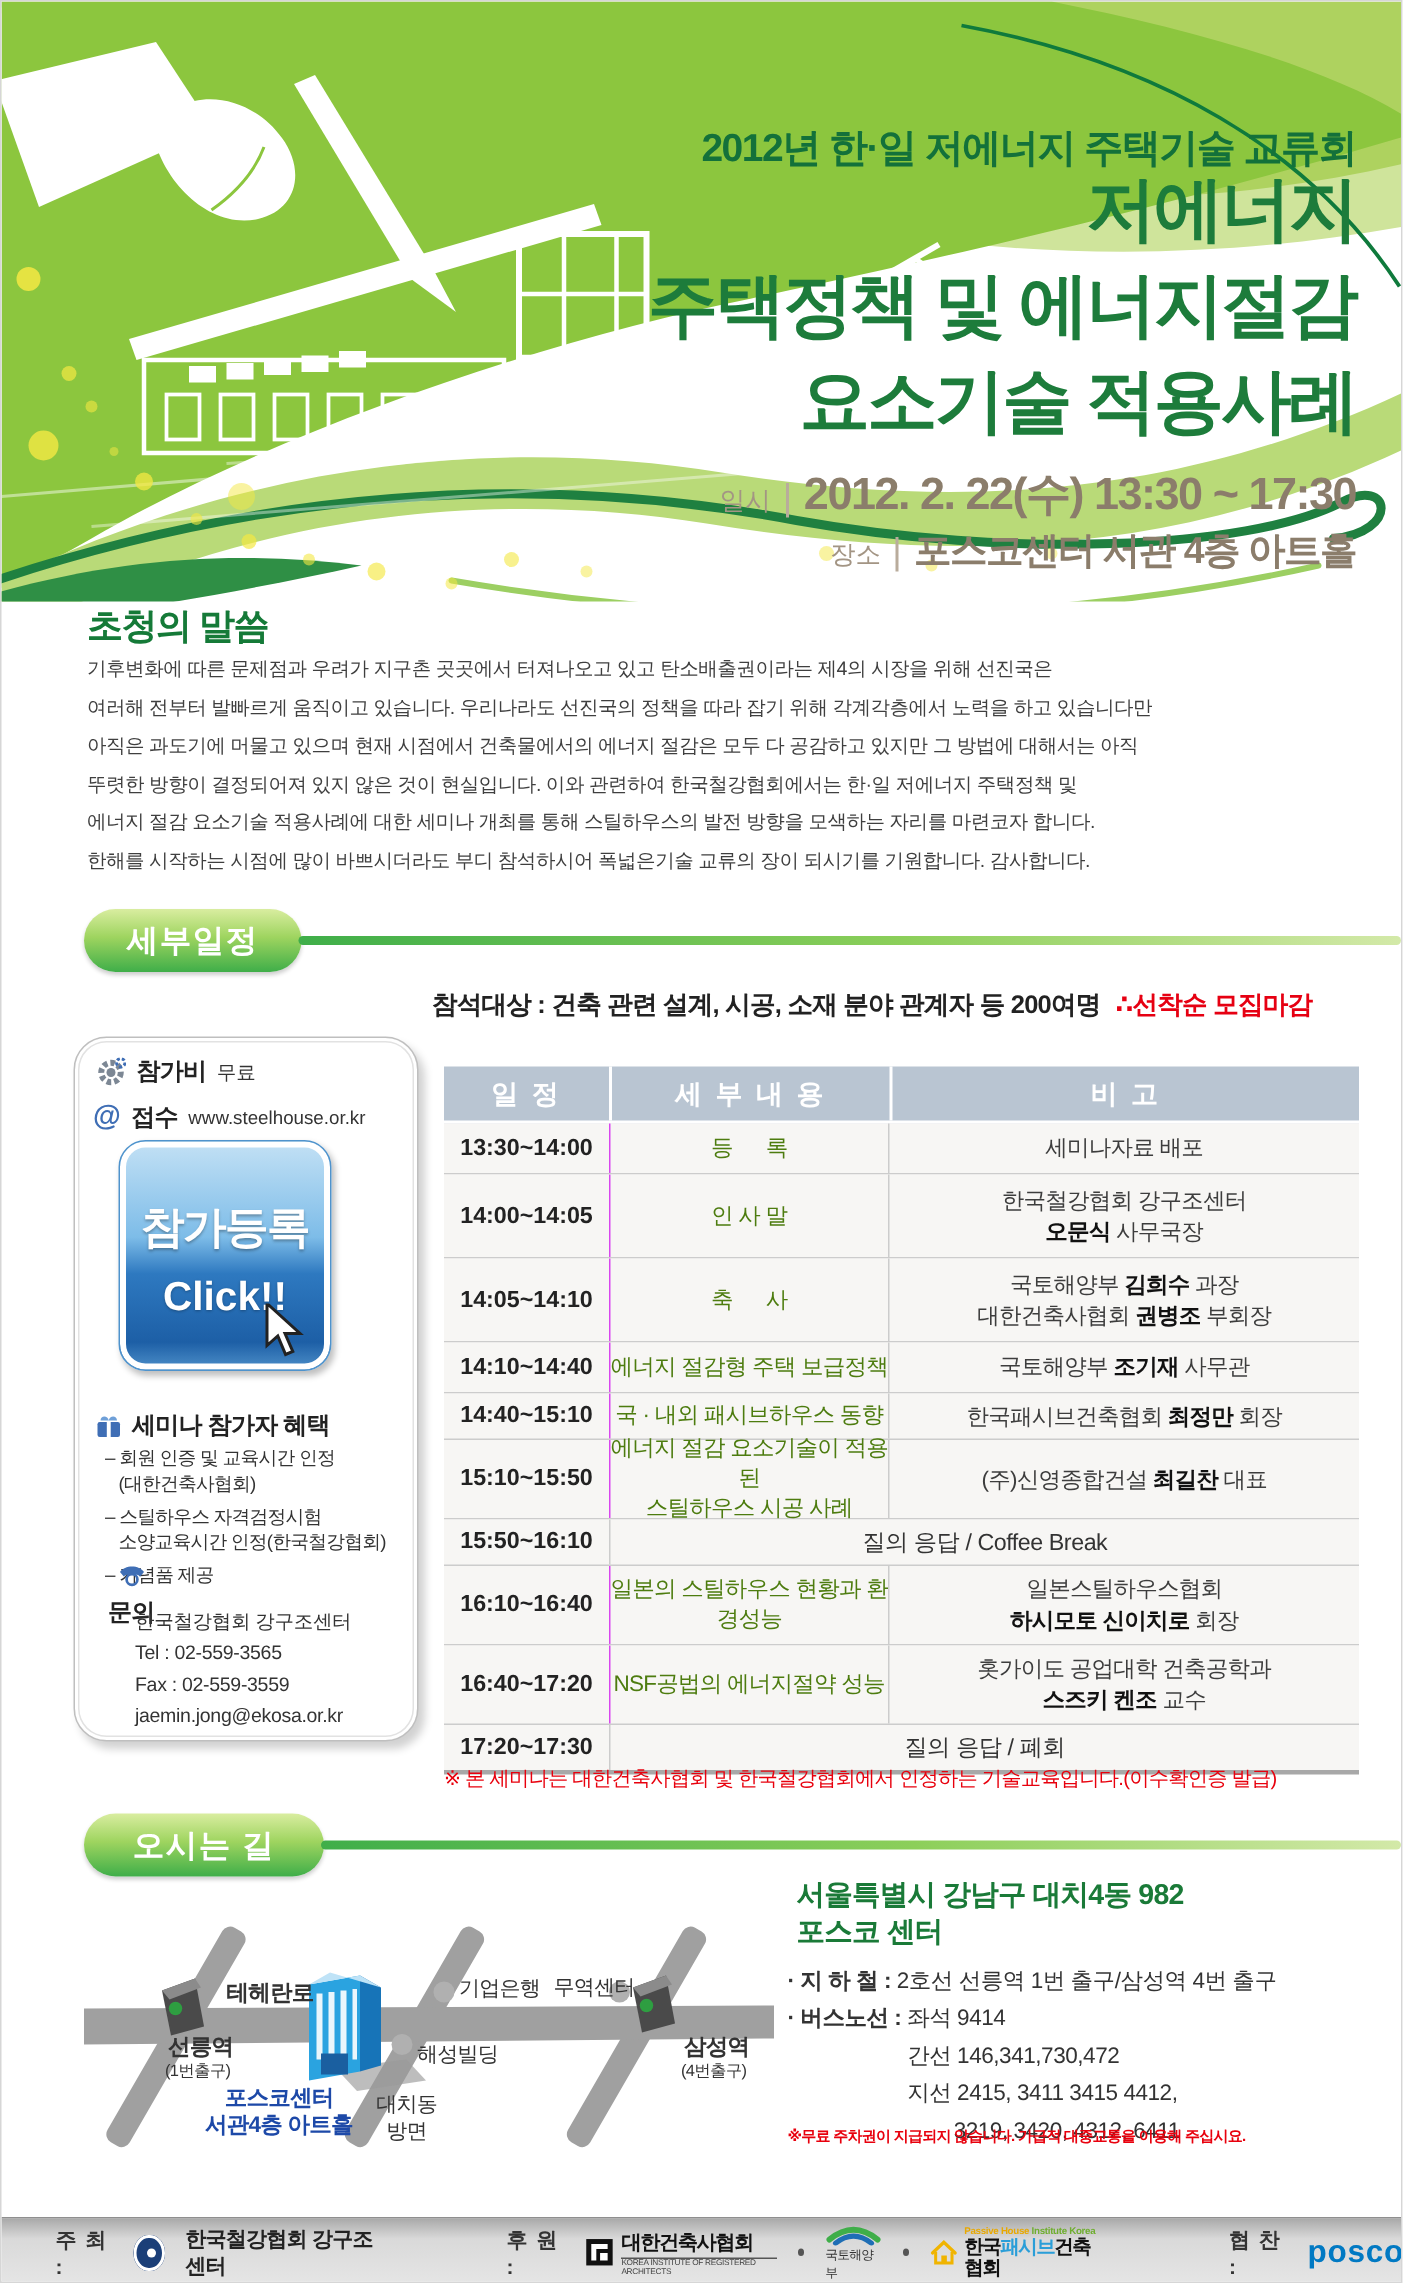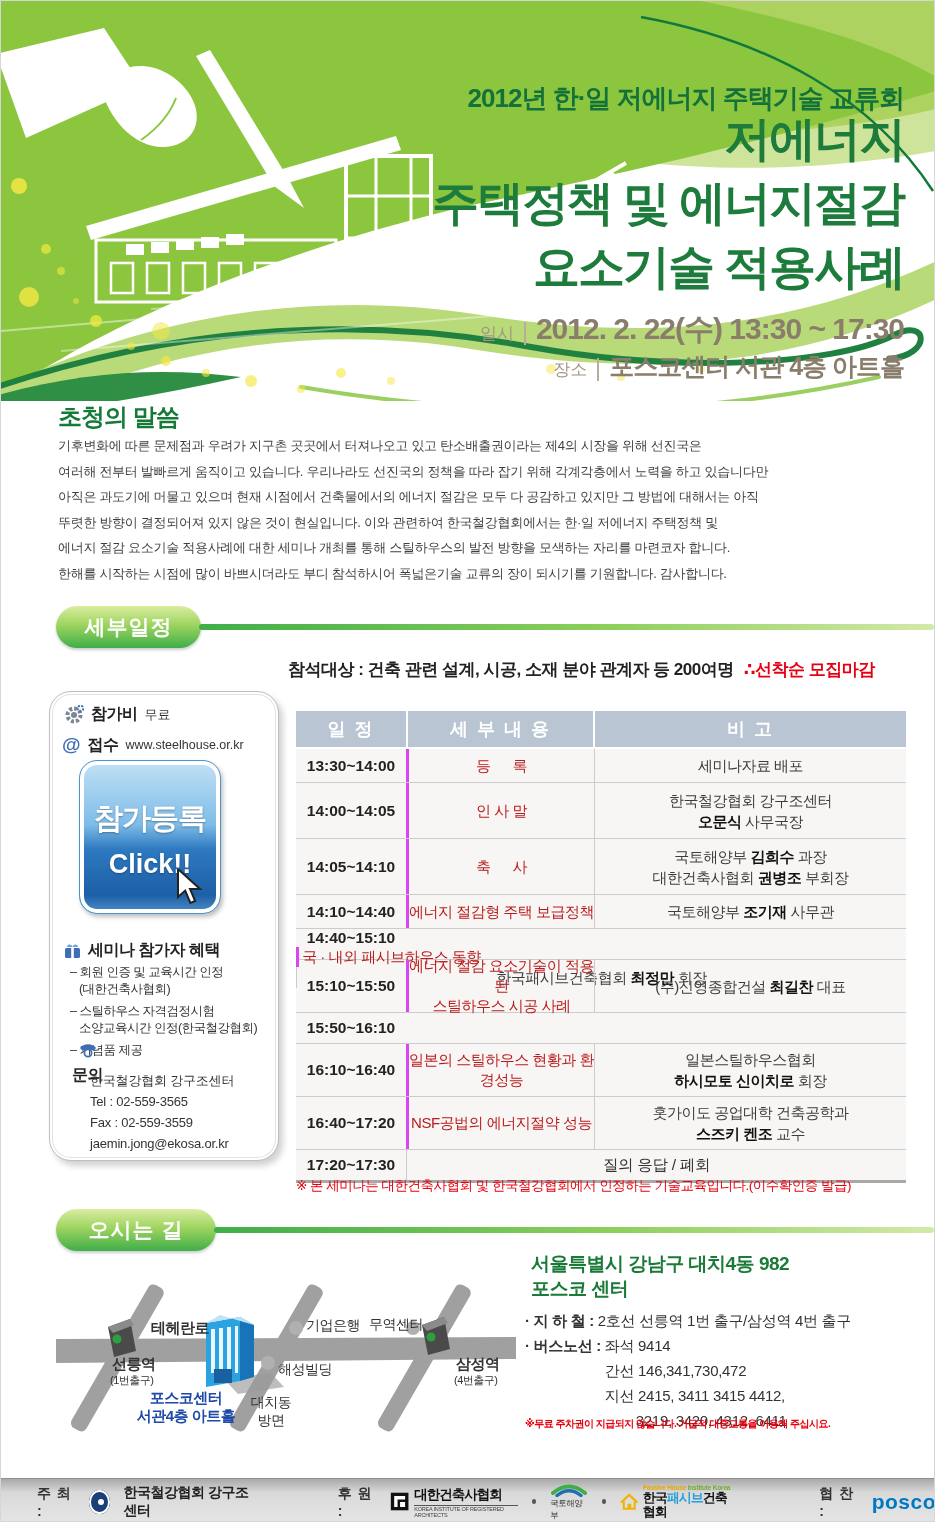--- a/index.html
+++ b/index.html
@@ -51,22 +51,22 @@
   
   .tbl{left:295px;top:710px;width:610px;border-bottom:3px solid #a8a8a8;}
   .tr{display:flex;align-items:stretch;border-bottom:1px solid #cccccc;background:#f7f6f4;}
   .tr:last-child{border-bottom:none;}
   .tr.head{background:#b9c5d2;height:36px;border-bottom:2px solid #fff;}
   .hc{display:flex;align-items:center;justify-content:center;color:#fff;font-size:18px;font-weight:bold;letter-spacing:2px;}
   .hc1{width:110px;}
   .hc2{width:185px;border-left:2px solid #fff;}
   .hc3{flex:1;border-left:2px solid #fff;}
   .c1{width:110px;display:flex;align-items:center;justify-content:center;font-size:15.5px;font-weight:bold;color:#222;}
-  .c2{width:185px;border-left:3px solid #d946ef;display:flex;align-items:center;justify-content:center;text-align:center;
-      font-size:15px;color:#b91c1c;white-space:pre-wrap;line-height:20px;letter-spacing:-0.5px;}
+  .c2{width:185px;border-left:1px solid #d946ef;display:flex;align-items:center;justify-content:center;text-align:center;
+      font-size:15px;color:#4d7c0f;white-space:pre-wrap;line-height:20px;letter-spacing:-0.5px;}
   .c3{flex:1;border-left:1px solid #cccccc;display:flex;flex-direction:column;align-items:center;justify-content:center;
       font-size:15px;color:#3d3d3d;line-height:21px;letter-spacing:-0.5px;text-align:center;}
   .c3 b{color:#111;}
   .cspan{flex:1;border-left:1px solid #cccccc;display:flex;align-items:center;justify-content:center;
          font-size:15.5px;color:#333;letter-spacing:-0.3px;}
   .footnote{left:295px;top:1176px;font-size:13.5px;color:#e8000d;letter-spacing:-0.5px;}
 
   
   .addr{left:530px;top:1250px;font-size:19px;font-weight:bold;color:#1a7a38;line-height:25px;letter-spacing:-0.5px;}
   .transit{left:524px;top:1307px;font-size:15px;color:#333;line-height:25px;letter-spacing:-0.3px;}
@@ -294,37 +294,38 @@
           <div>대한건축사협회 <b>권병조</b> 부회장</div>
         </div>
       </div>
       <div class="tr" style="height: 33px;">
         <div class="c1">14:10~14:40</div>
         <div class="c2">에너지 절감형 주택 보급정책</div>
         <div class="c3">
           <div>국토해양부 <b>조기재</b> 사무관</div>
         </div>
       </div>
-      <div class="tr" style="height: 30px; flex-direction: column;">
+      <div class="tr" style="height: 30px;">
         <div class="c1">14:40~15:10</div>
         <div class="c2">국 · 내외 패시브하우스 동향</div>
         <div class="c3">
           <div>한국패시브건축협회 <b>최정만</b> 회장</div>
         </div>
       </div>
       <div class="tr" style="height: 52px;">
         <div class="c1">15:10~15:50</div>
         <div class="c2">에너지 절감 요소기술이 적용된
 스틸하우스 시공 사례</div>
         <div class="c3">
           <div>(주)신영종합건설 <b>최길찬</b> 대표</div>
         </div>
       </div>
       <div class="tr" style="height: 30px;">
         <div class="c1">15:50~16:10</div>
+        <div class="cspan">질의 응답 / Coffee Break</div>
       </div>
       <div class="tr" style="height: 52px;">
         <div class="c1">16:10~16:40</div>
         <div class="c2">일본의 스틸하우스 현황과 환경성능</div>
         <div class="c3">
           <div>일본스틸하우스협회</div>
           <div><b>하시모토 신이치로</b> 회장</div>
         </div>
       </div>
       <div class="tr" style="height: 52px;">

